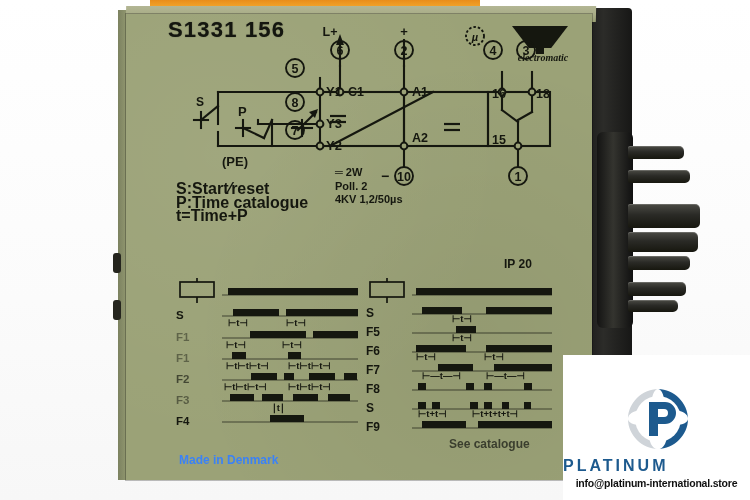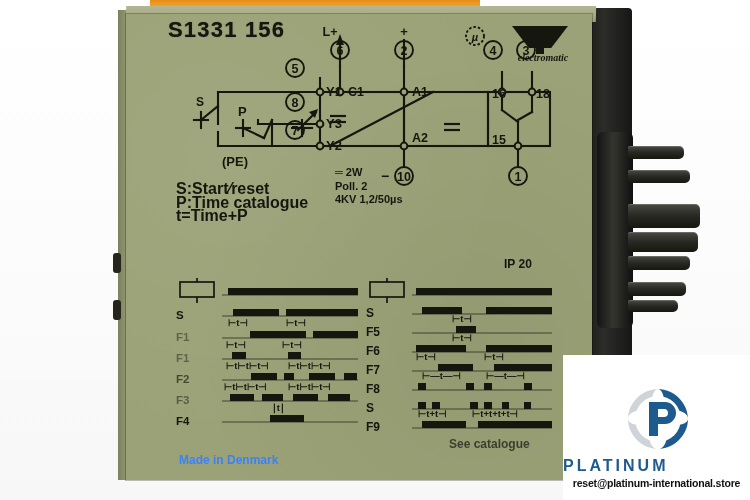--- a/index.html
+++ b/index.html
@@ -427,16 +427,16 @@
         <g fill="#1d5a8e">
           <path d="M36 6 C52 6 66 20 66 36 C66 30 58 26 50 28 C44 29 42 24 42 18 C42 11 39 6 36 6Z"></path>
           <path d="M66 36 C66 52 52 66 36 66 C42 66 46 58 44 50 C43 44 48 42 54 42 C61 42 66 39 66 36Z"></path>
         </g>
         <circle cx="36" cy="36" r="23" fill="#ffffff"></circle>
         <path d="M27 19 h16 a11 11 0 0 1 0 22 h-7 v12 h-9 z
                  M36 26 v8 h6 a4 4 0 0 0 0 -8 z" fill="#1d5a8e"></path>
       </svg>
     </div>
     <div class="wm-title">PLATINUM</div>
-    <div class="wm-mail">reset@platinum-international.store</div>
+    <div class="wm-mail">info@platinum-international.store</div>
   </div>
 
 </div>
 
 </body></html>

